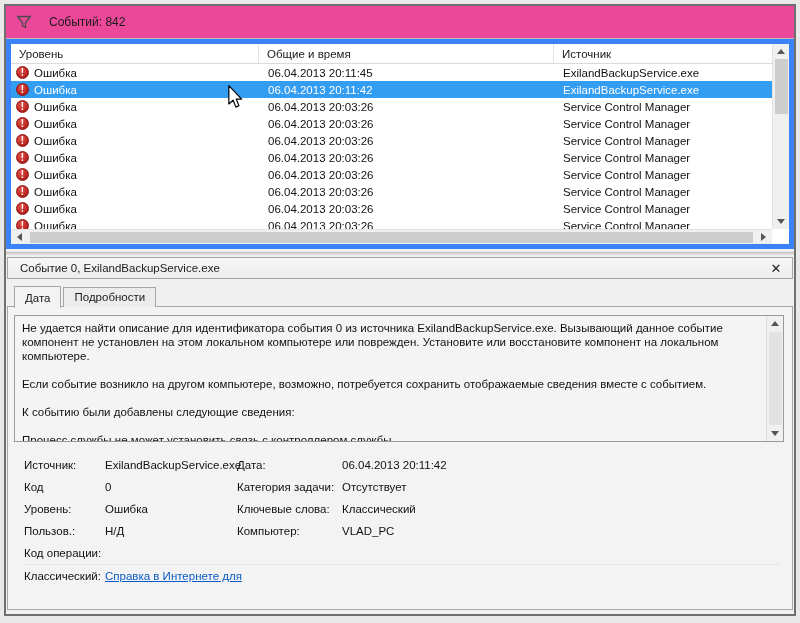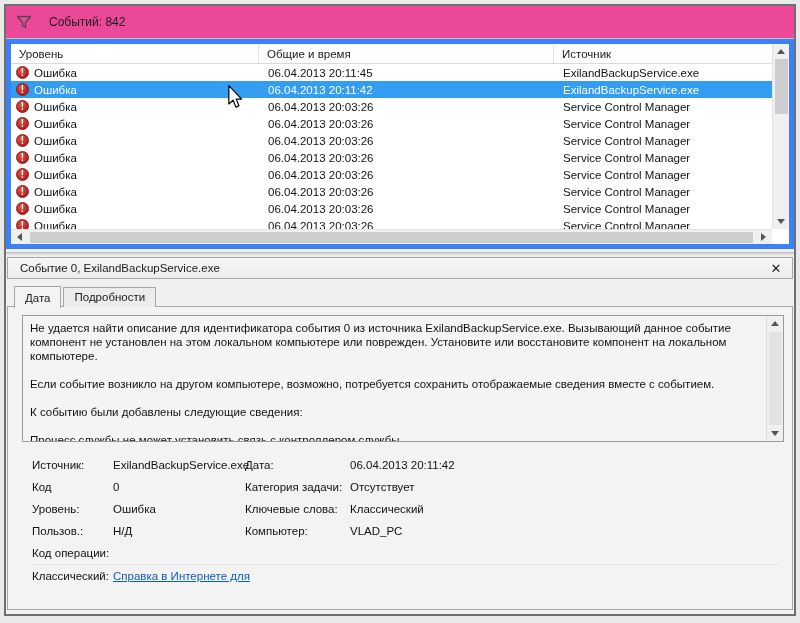--- a/index.html
+++ b/index.html
@@ -98,21 +98,21 @@
     border: 1px solid #a6a6a6;
     border-bottom: none;
     background: #ececec;
     margin-right: 2px;
     color: #1a1a1a;
   }
   .tab.active { background: #f3f3f3; padding-top: 5px; position: relative; top: 1px; }
   .tab-panel {
     flex: 1; border: 1px solid #a6a6a6; background: #f3f3f3;
     margin-top: -1px; position: relative; z-index: 1;
-    padding: 8px 8px 0 14px;
+    padding: 8px 8px 0 6px;
     display: flex; flex-direction: column; min-height: 0;
   }
   .desc-box {
     flex: 0 0 127px; height: 127px;
     border: 1px solid #9a9a9a;
     background: #f4f4f4;
     position: relative;
     overflow: hidden;
   }
   .desc-text { position: absolute; left: 0; top: 2px; right: 17px; bottom: 0; padding: 3px 6px 0 7px; overflow: hidden; color: #111; }

